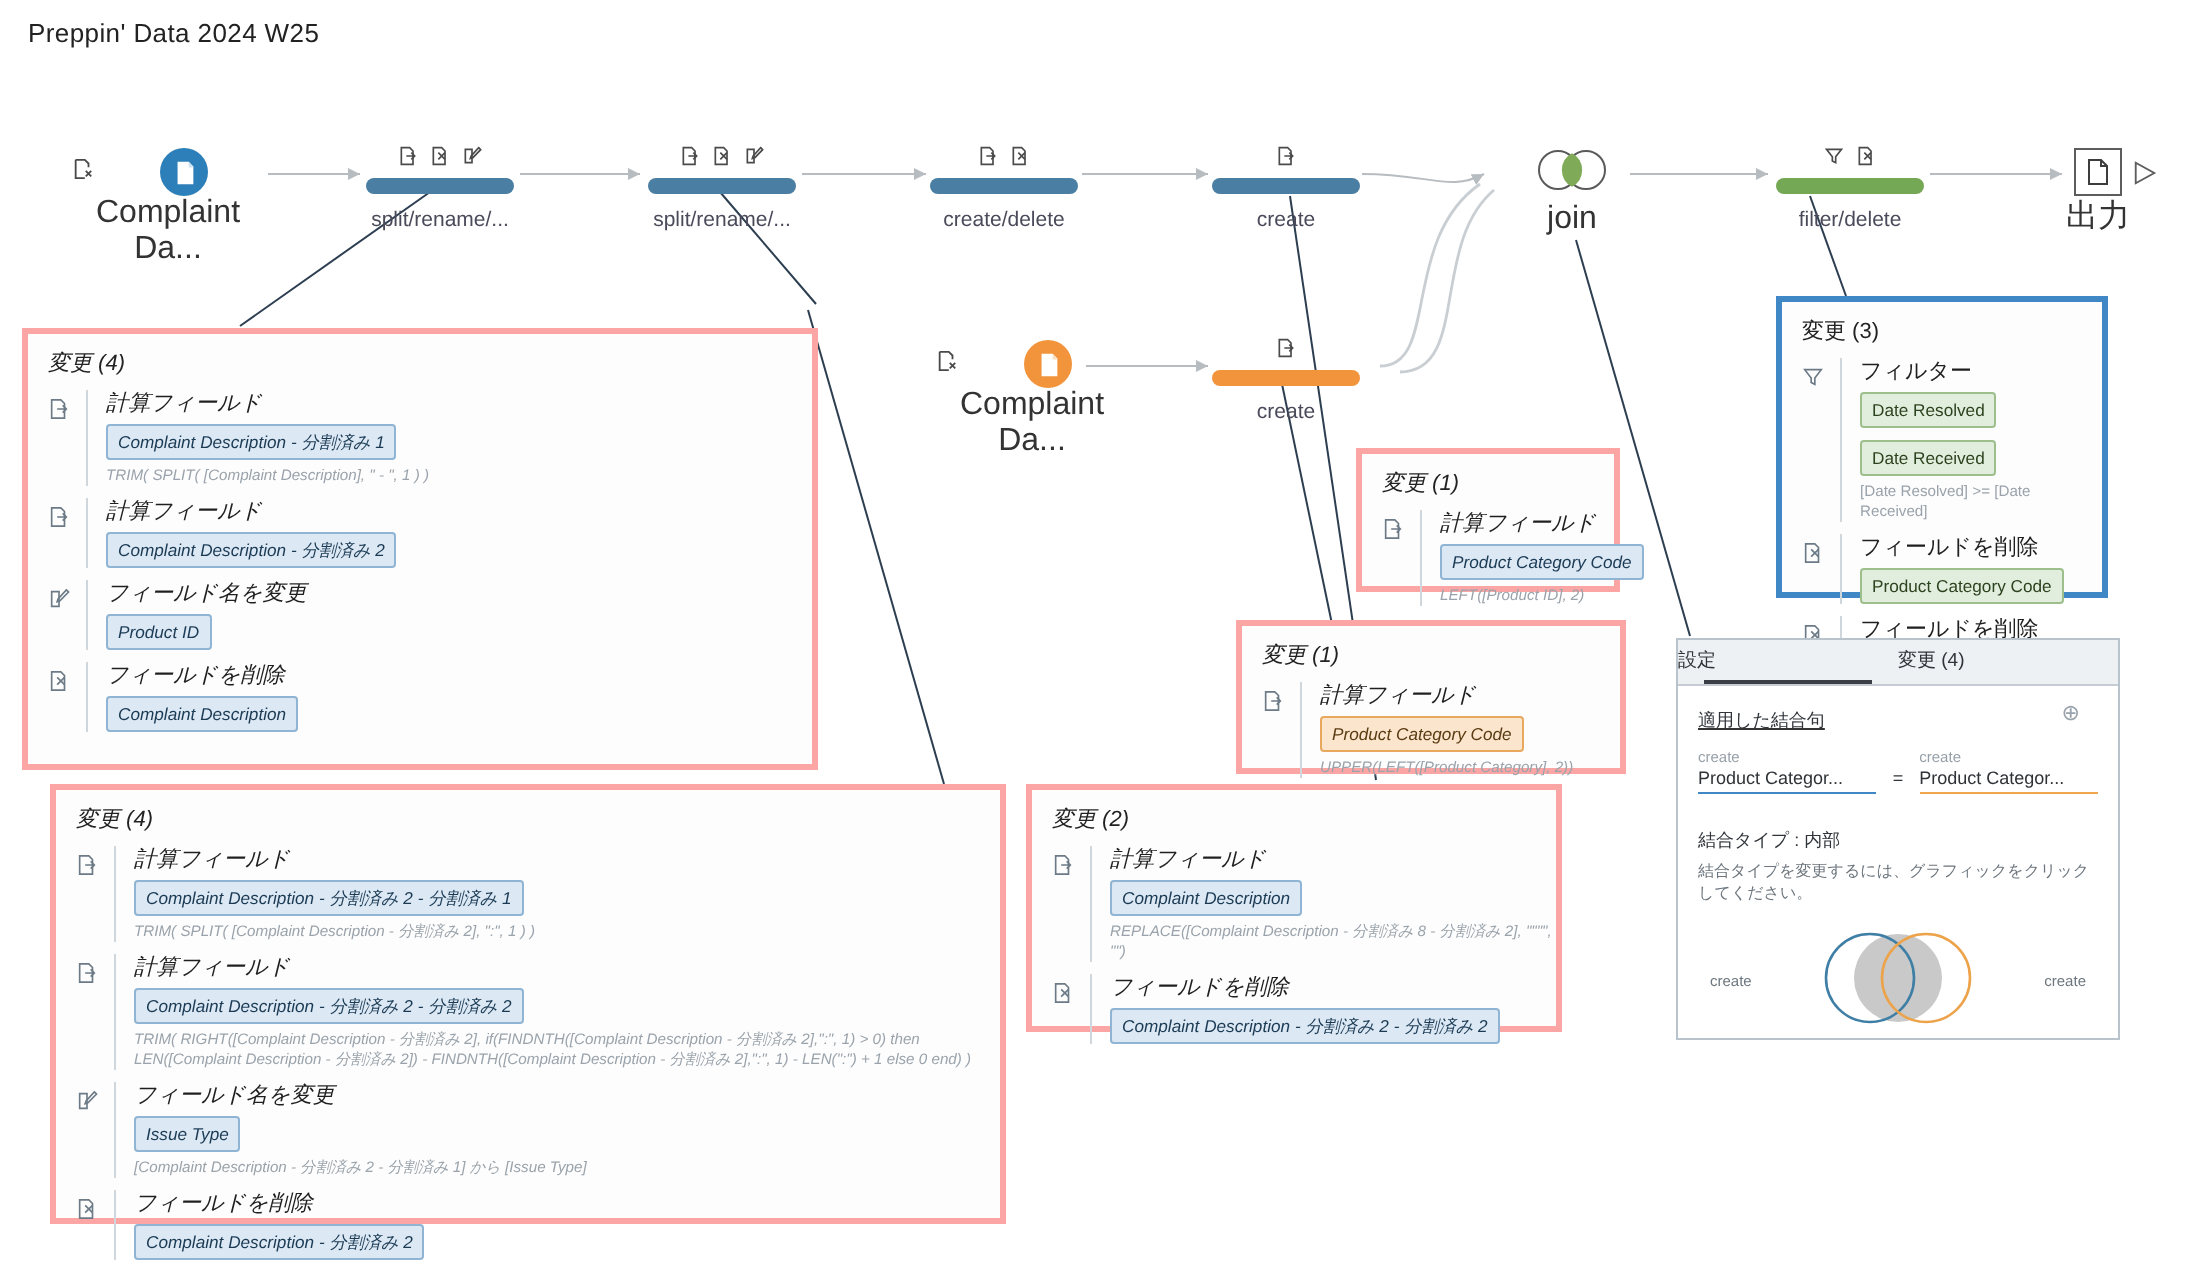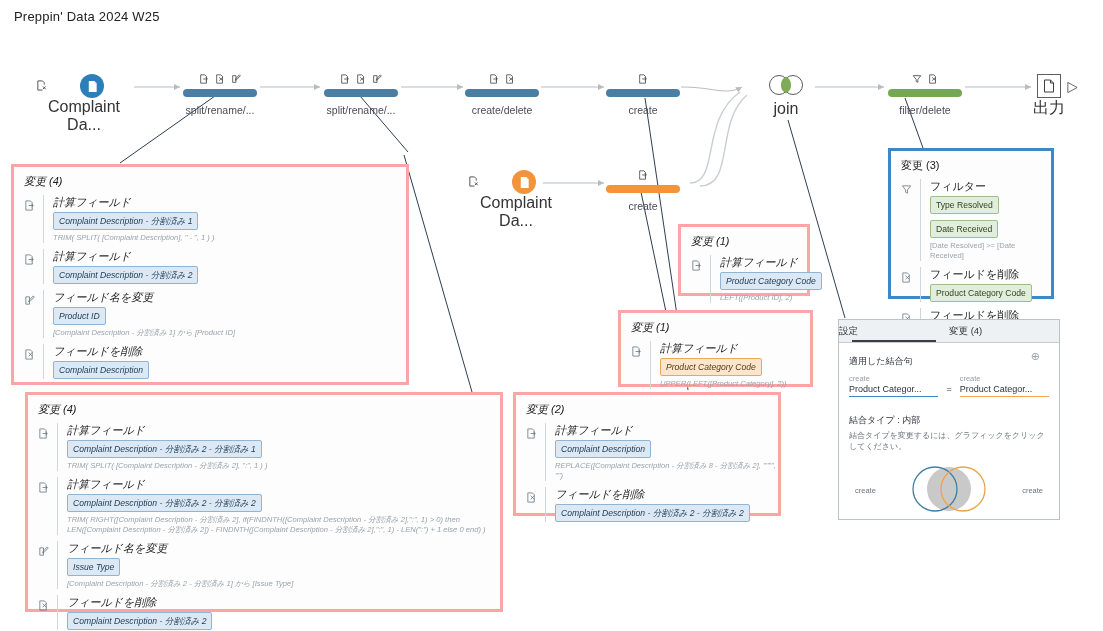--- a/index.html
+++ b/index.html
@@ -287,21 +287,20 @@
       <div class="grp">
         <div class="gicon"><svg width="11" height="11" viewBox="0 0 12 12">
               <path d="M2 2h4v8H2z" stroke="#6b7a86" fill="none" stroke-width=".9"></path>
               <path d="M10 1l1.2 1.2L6.5 7 5 7.5 5.5 6z" stroke="#6b7a86" fill="none" stroke-width=".9"></path>
             </svg></div>
         <div class="gbody">
           <div class="gtitle">フィールド名を変更</div>
           <div class="pills">
               <span class="pill blue">Product ID</span>
             </div>
-          <div class="formula">[Complaint Description - 分割済み 1] から [Product ID]</div>
         </div>
       </div>
       <div class="grp">
         <div class="gicon"><svg width="11" height="11" viewBox="0 0 12 12">
               <path d="M2 1h5l2 2v8H2z" stroke="#6b7a86" fill="none" stroke-width=".9"></path>
               <path d="M5 4l4 4M9 4l-4 4" stroke="#6b7a86" stroke-width=".9"></path>
             </svg></div>
         <div class="gbody">
           <div class="gtitle">フィールドを削除</div>
           <div class="pills">
@@ -438,21 +437,21 @@
   <div class="panel green" style="left:888px;top:148px;width:166px;height:151px;">
     <div class="ptitle">変更 (3)</div>
     <div>
       <div class="grp">
         <div class="gicon"><svg width="11" height="11" viewBox="0 0 12 12">
               <path d="M1.5 2h9L7 6.5V10L5 9V6.5z" stroke="#6b7a86" fill="none" stroke-width=".9"></path>
             </svg></div>
         <div class="gbody">
           <div class="gtitle">フィルター</div>
           <div class="pills">
-            <span class="pill green">Type Resolved</span>
+            <span class="pill green">Date Resolved</span>
             <span class="pill green">Date Received</span>
           </div>
           <div class="formula">[Date Resolved] &gt;= [Date Received]</div>
         </div>
       </div>
       <div class="grp">
         <div class="gicon"><svg width="11" height="11" viewBox="0 0 12 12">
               <path d="M2 1h5l2 2v8H2z" stroke="#6b7a86" fill="none" stroke-width=".9"></path>
               <path d="M5 4l4 4M9 4l-4 4" stroke="#6b7a86" stroke-width=".9"></path>
             </svg></div>
@@ -477,21 +476,21 @@
       </div>
     </div>
   </div>
 
   <div class="joincard" style="left:838px;top:319px;width:222px;height:201px;">
     <div class="jtabs">
       <div class="jtab active">設定</div>
       <div class="jtab">変更 (4)</div>
     </div>
     <div class="jsec">
-      <div style="position:relative;">
+      <div style="position:relative;text-decoration:underline;">
         <span class="jsec-title">適用した結合句</span>
         <span class="plusbtn">⊕</span>
       </div>
       <div class="clause">
         <div class="cl a">
           <div class="src">create</div>
           <div class="fld">Product Categor...</div>
         </div>
         <div class="eqs">=</div>
         <div class="cl b">

